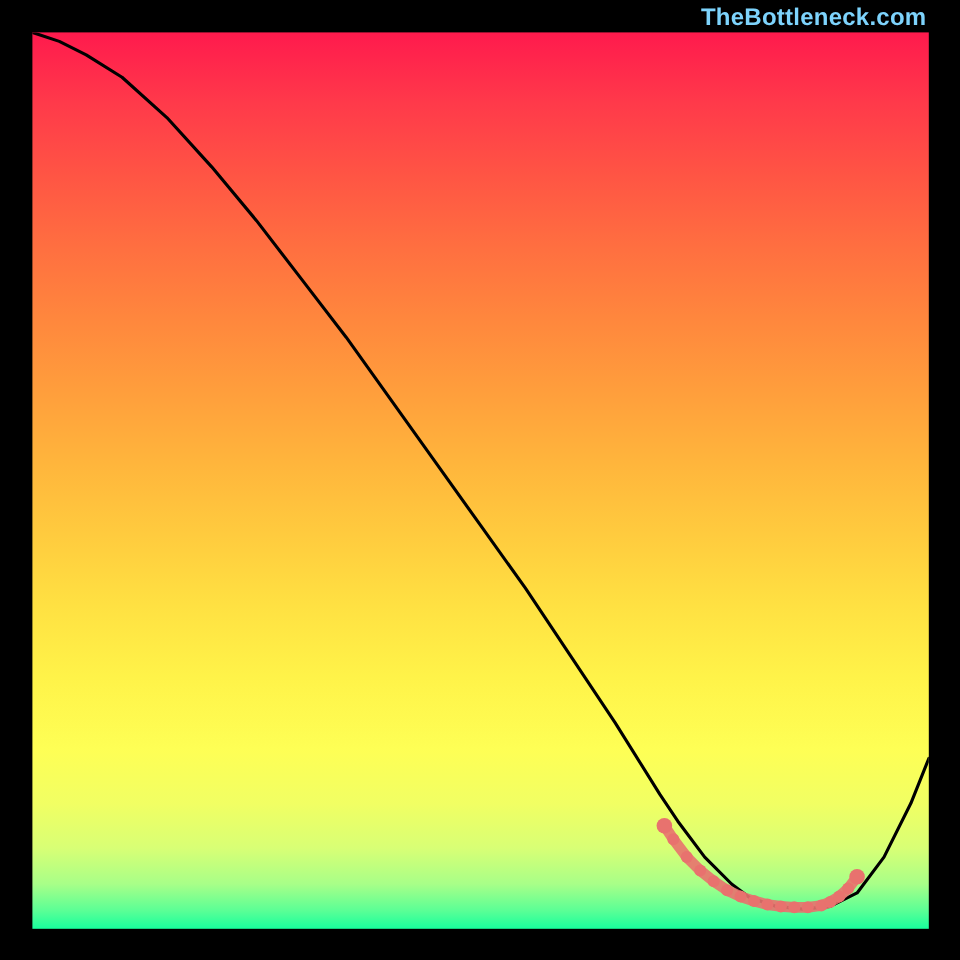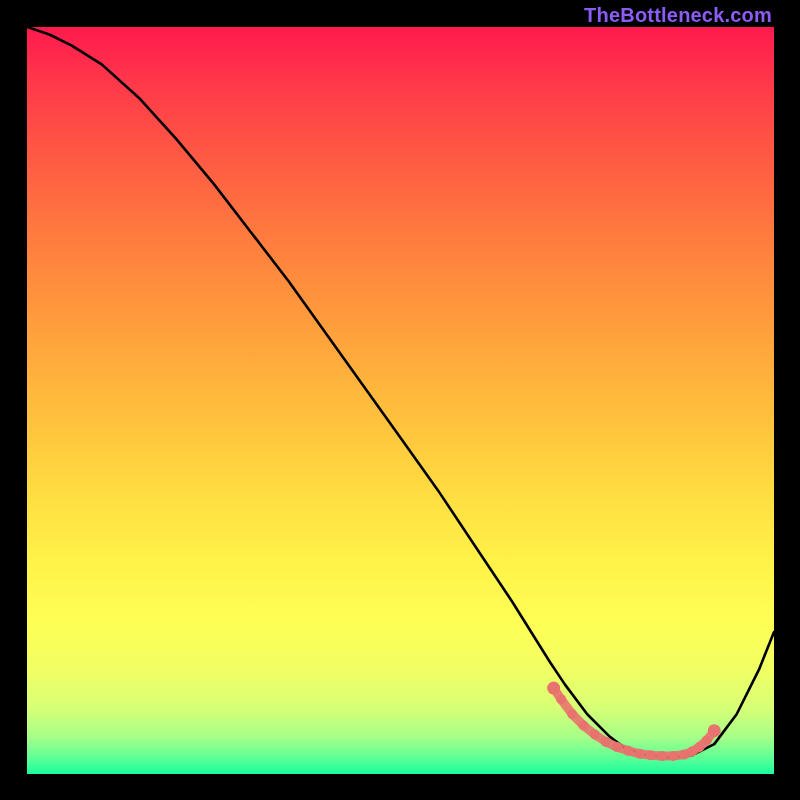--- a/index.html
+++ b/index.html
@@ -45,21 +45,21 @@
     position: absolute;
     left: 0;
     top: 0;
     width: 747px;
     height: 747px;
   }
   .watermark {
     position: absolute;
     top: 4px;
     right: 28px;
-    color: #8b5cf6;
+    color: #7dd3fc;
     font-size: 20px;
     font-weight: 600;
     letter-spacing: 0.2px;
     pointer-events: none;
   }
 </style>
 </head>
 <body>
 
 <div class="stage">

